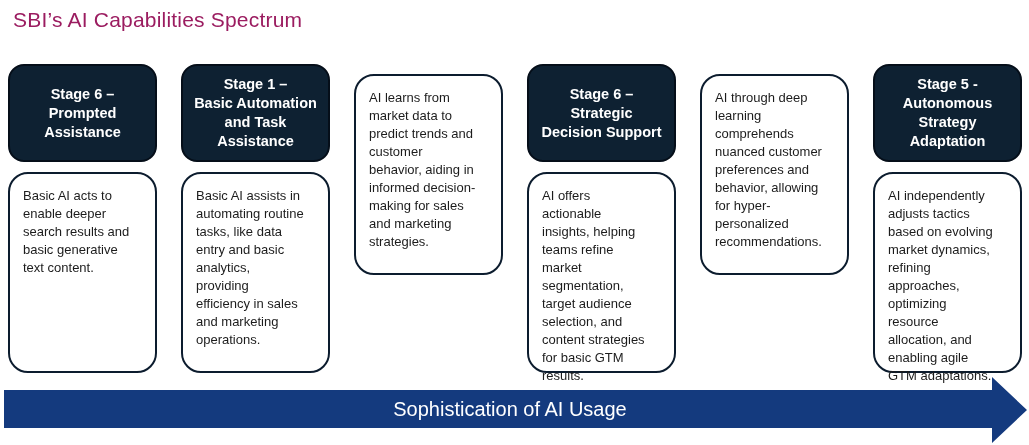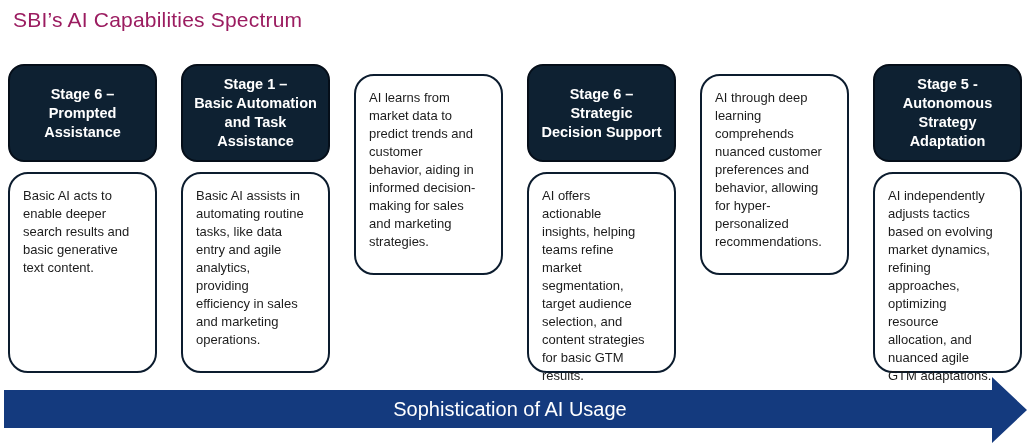--- a/index.html
+++ b/index.html
@@ -106,21 +106,21 @@
 Prompted
 Assistance</div>
       <div class="stage-body">Basic AI acts to enable deeper search results and basic generative text content.</div>
     </div>
 
     <div class="column">
       <div class="stage-header">Stage 1 –
 Basic Automation
 and Task
 Assistance</div>
-      <div class="stage-body">Basic AI assists in automating routine tasks, like data entry and agile analytics, providing efficiency in sales and marketing operations.</div>
+      <div class="stage-body">Basic AI assists in automating routine tasks, like data entry and basic analytics, providing efficiency in sales and marketing operations.</div>
     </div>
 
     <div class="column">
       <div class="stage-body">AI learns from market data to predict trends and customer behavior, aiding in informed decision-making for sales and marketing strategies.</div>
     </div>
 
     <div class="column">
       <div class="stage-header">Stage 6 –
 Strategic
 Decision Support</div>
@@ -129,21 +129,21 @@
 
     <div class="column">
       <div class="stage-body">AI through deep learning comprehends nuanced customer preferences and behavior, allowing for hyper-personalized recommendations.</div>
     </div>
 
     <div class="column">
       <div class="stage-header">Stage 5 -
 Autonomous
 Strategy
 Adaptation</div>
-      <div class="stage-body">AI independently adjusts tactics based on evolving market dynamics, refining approaches, optimizing resource allocation, and nuanced agile GTM adaptations.</div>
+      <div class="stage-body">AI independently adjusts tactics based on evolving market dynamics, refining approaches, optimizing resource allocation, and enabling agile GTM adaptations.</div>
     </div>
 
   </div>
 
   <div class="arrow-wrap">
     <svg width="1029" height="68" viewBox="0 0 1029 68" aria-hidden="true">
       <polygon points="4,13 992,13 992,0 1027,33 992,66 992,51 4,51" fill="#143a7e"></polygon>
     </svg>
     <div class="arrow-label">Sophistication of AI Usage</div>
   </div>

